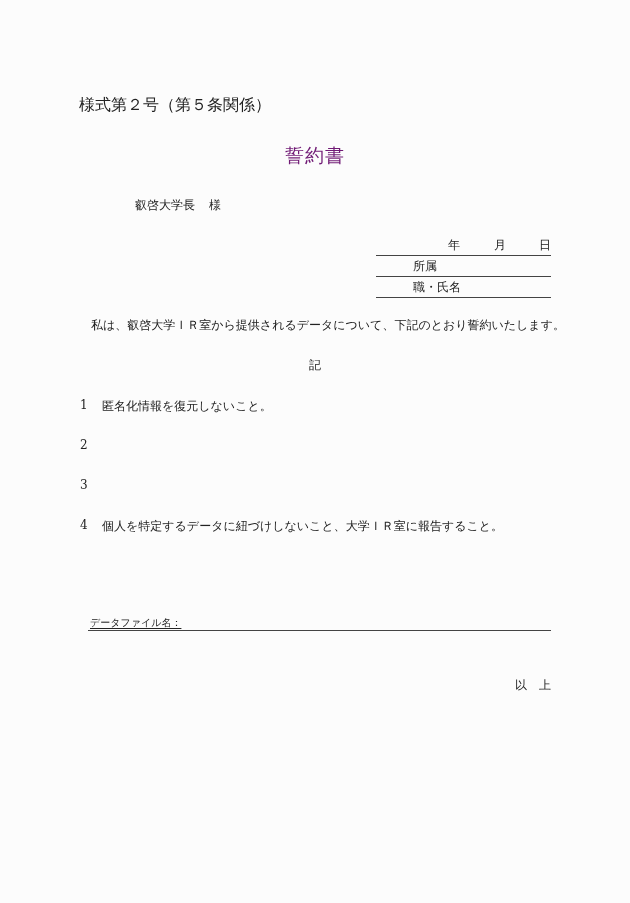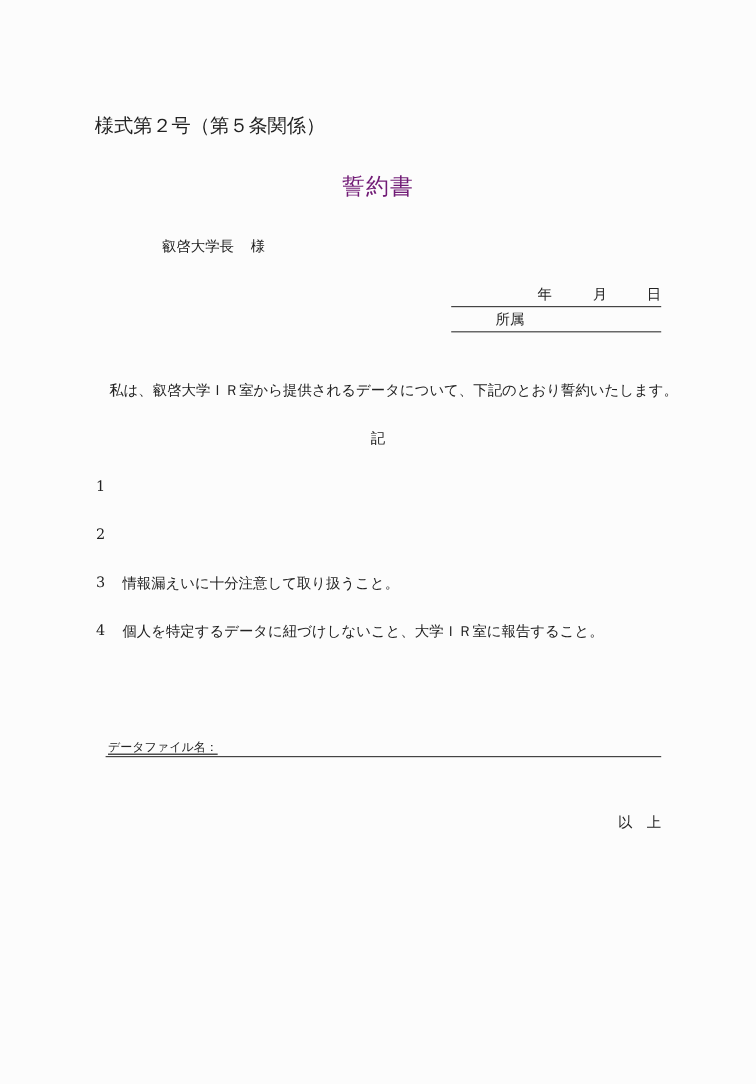--- a/index.html
+++ b/index.html
@@ -104,36 +104,39 @@
 
 <div class="abs sign-block">
   <div class="sign-line date-line">
     <span class="date-year">年</span>
     <span class="date-month">月</span>
     <span class="date-day">日</span>
   </div>
   <div class="sign-line">
     <span class="lbl">所属</span>
   </div>
+  <div class="sign-line">
+    <span class="lbl">職・氏名</span>
+  </div>
 </div>
 
 <div class="abs pledge">私は、叡啓大学ＩＲ室から提供されるデータについて、下記のとおり誓約いたします。</div>
 
 <div class="abs ki">記</div>
 
 <ul class="abs items">
   <li>
     <span class="num">1</span>
+    <span>匿名化情報を復元しないこと。</span>
   </li>
   <li>
     <span class="num">2</span>
   </li>
   <li>
     <span class="num">3</span>
-    <span>情報漏えいに十分注意して取り扱うこと。</span>
   </li>
   <li>
     <span class="num">4</span>
     <span>個人を特定するデータに紐づけしないこと、大学ＩＲ室に報告すること。</span>
   </li>
 </ul>
 
 <div class="abs filename">
   <span class="lbl">データファイル名：</span>
 </div>

